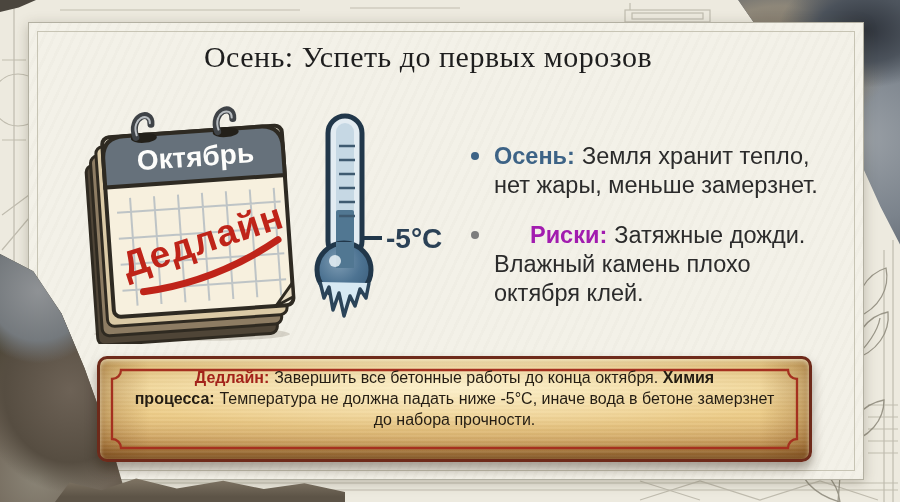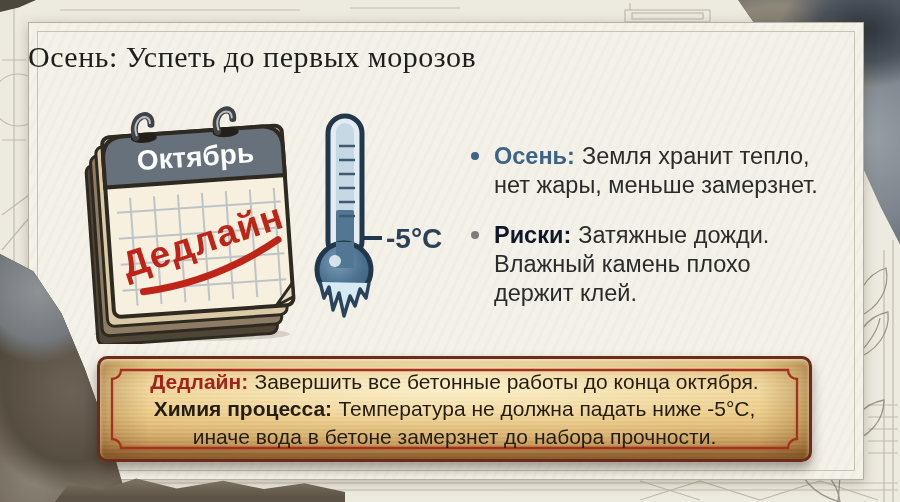--- a/index.html
+++ b/index.html
@@ -30,49 +30,49 @@
     clip-path:polygon(0 0, 100% 0, 52% 62%, 0 100%);}
 
   
   .panel{position:absolute;left:28px;top:22px;width:834px;height:456px;z-index:3;
     background:
       repeating-linear-gradient(115deg, rgba(180,175,158,.05) 0 3px, rgba(0,0,0,0) 3px 9px),
       #f3f1e8;
     border:1px solid #b3b0a2;box-shadow:0 3px 12px rgba(70,60,40,.28);}
   .panel::after{content:"";position:absolute;inset:8px;border:1px solid #c7c4b4;pointer-events:none;}
 
-  .title{position:absolute;left:28px;top:40px;width:800px;z-index:5;
+  .title{position:absolute;left:28px;top:40px;width:800px;z-index:5;text-align:center;
     font-family:"Liberation Serif",serif;font-size:30px;font-weight:400;color:#1e1e1e;letter-spacing:.5px;}
 
   .calendar-svg{position:absolute;left:74px;top:104px;z-index:5;}
   .thermo-svg{position:absolute;left:298px;top:110px;z-index:5;}
 
   
   .bullets{position:absolute;left:468px;top:142px;width:350px;z-index:5;}
   .bullet{position:relative;padding-left:26px;margin-bottom:21px;
     font-size:23.5px;line-height:1.23;color:#2b2b2b;}
   .bullet .dot{position:absolute;left:3px;top:10px;width:8px;height:8px;border-radius:50%;}
   .bullet .lbl{font-weight:700;margin-right:.3em;}
   .pros .dot{background:#3d6386;}
   .pros .lbl{color:#3d6386;}
   .risks .dot{background:#7d7d7d;}
-  .risks .lbl{color:#0f172a;}
+  .risks .lbl{color:#a21caf;margin-left:36px;}
 
   
   .plaque{position:absolute;left:97px;top:356px;width:709px;height:100px;z-index:6;
     border:3px solid #6e2a1a;border-radius:10px;
     background:
       linear-gradient(90deg, rgba(110,60,15,.28), rgba(0,0,0,0) 7%, rgba(0,0,0,0) 93%, rgba(110,60,15,.3)),
       radial-gradient(ellipse 120% 95% at 50% 28%, rgba(255,246,214,.85) 0%, rgba(242,214,146,.45) 45%, rgba(0,0,0,0) 75%),
       repeating-linear-gradient(180deg, rgba(255,255,255,.06) 0 2px, rgba(120,80,20,.07) 2px 4px),
       linear-gradient(180deg,#c59c57 0%,#ecd094 28%,#e9c684 55%,#bd8e50 88%,#8f6331 100%);
     box-shadow:0 7px 12px rgba(40,25,10,.4), inset 0 2px 4px rgba(255,255,230,.6), inset 0 -8px 14px rgba(100,55,15,.35);}
   .plaque-border{position:absolute;inset:0;width:100%;height:100%;pointer-events:none;}
   .plaque-text{position:relative;z-index:2;width:648px;margin:0 auto;padding-top:9px;text-align:center;
-    font-size:21px;line-height:1.3;color:#241d13;}
+    font-size:16px;line-height:1.3;color:#241d13;}
   .plaque-text .lbl{font-weight:700;margin-right:.3em;}
   .lbl-deadline{color:#a3231a;}
   .lbl-chem{color:#241d13;}
 </style>
 </head>
 <body>
 
 <div class="stage">
 
   <svg class="sketch" width="900" height="502" viewBox="0 0 900 502">
@@ -163,21 +163,21 @@
       <path d="M64 128 H84" stroke="#21374a" stroke-width="4"></path>
       <text x="88" y="138" font-family="Liberation Sans, sans-serif" font-size="28" font-weight="bold" fill="#2b4156">-5°C</text>
     </g>
   </svg>
 
   <div class="bullets">
     <div class="bullet pros">
       <span class="dot"></span><span class="lbl">Осень:</span><span>Земля хранит тепло, нет жары, меньше замерзнет.</span>
     </div>
     <div class="bullet risks">
-      <span class="dot"></span><span class="lbl">Риски:</span><span>Затяжные дожди. Влажный камень плохо держит клей.</span>
+      <span class="dot"></span><span class="lbl">Риски:</span><span>Затяжные дожди. Влажный камень плохо октября клей.</span>
     </div>
   </div>
 
   <div class="plaque">
     <svg class="plaque-border" viewBox="0 0 709 100" preserveAspectRatio="none">
       <path d="M21 11 H688 A9 9 0 0 0 697 20 V80 A9 9 0 0 0 688 89 H21 A9 9 0 0 0 12 80 V20 A9 9 0 0 0 21 11 Z" fill="none" stroke="#a5301f" stroke-width="2.3"></path>
     </svg>
     <div class="plaque-text">
       <span class="lbl lbl-deadline">Дедлайн:</span><span>Завершить все бетонные работы до конца октября.</span>
       <span class="lbl lbl-chem">Химия процесса:</span><span>Температура не должна падать ниже -5°С, иначе вода в бетоне замерзнет до набора прочности.</span>

